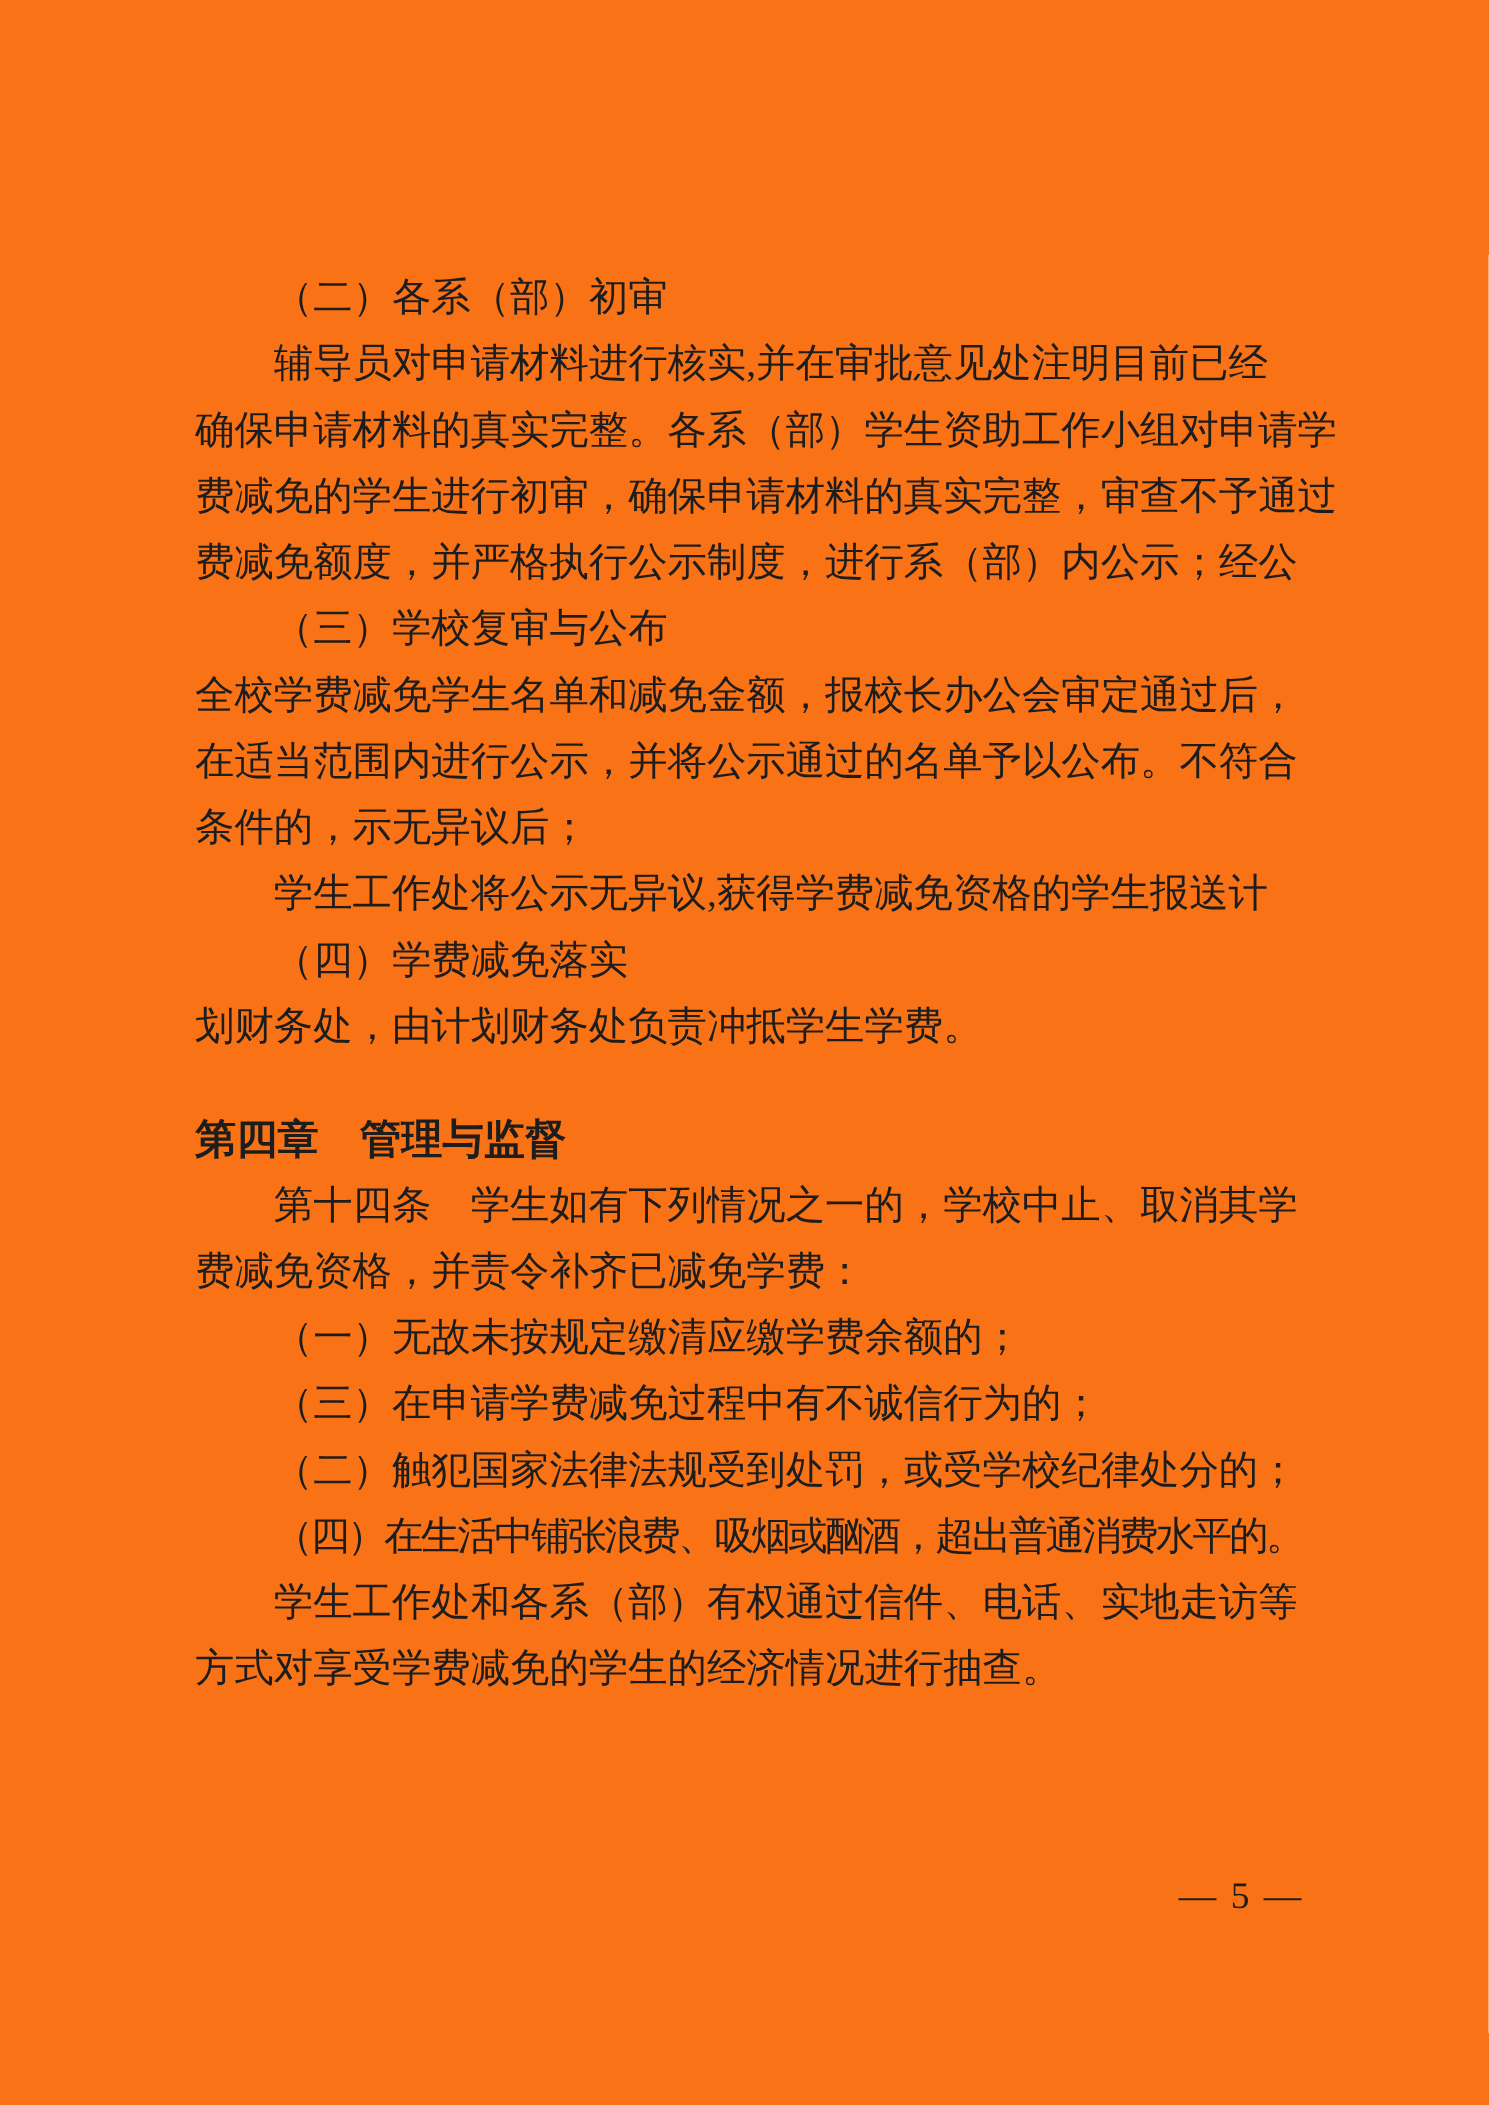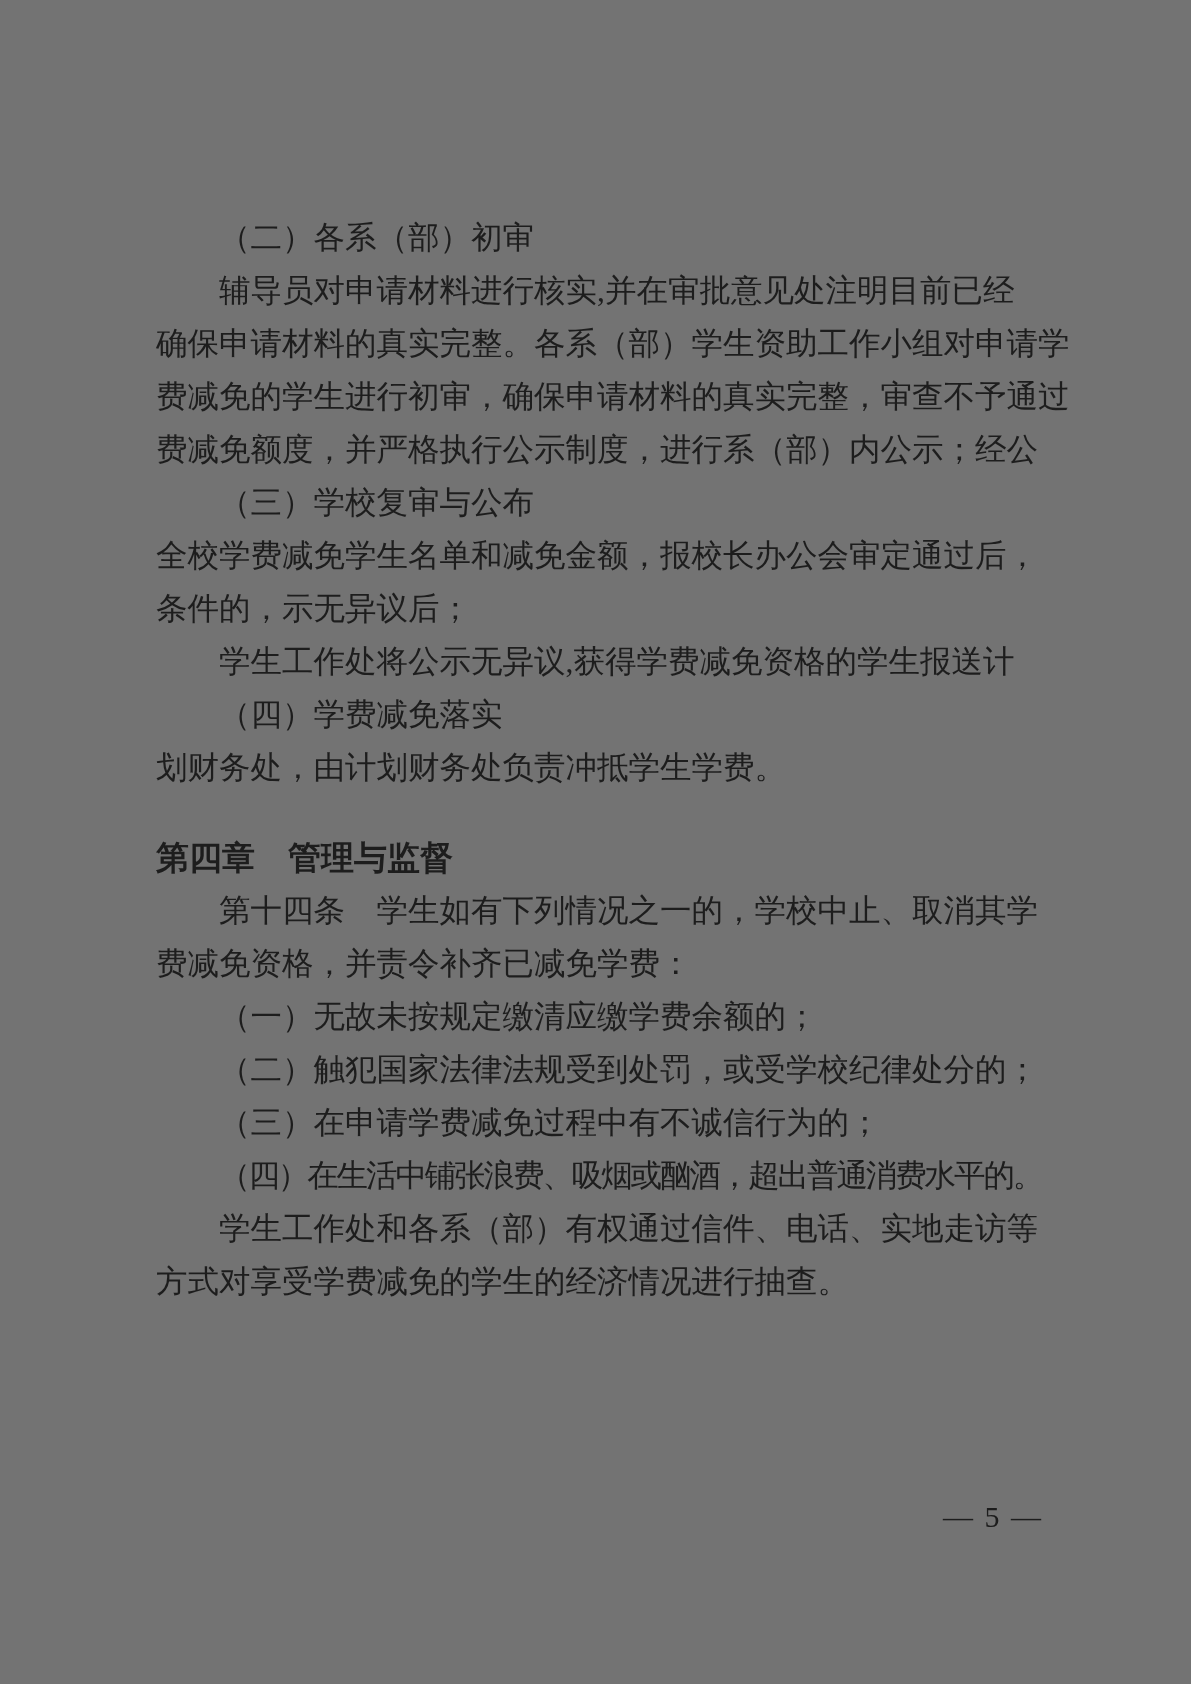--- a/index.html
+++ b/index.html
@@ -4,21 +4,21 @@
 <style>
   html, body {
     margin: 0;
     padding: 0;
     background: #ffffff;
   }
   .page {
     position: relative;
     width: 1191px;
     height: 1684px;
-    background: #737373;
+    background: #f97316;
     overflow: hidden;
     font-family: "Liberation Serif", "DejaVu Serif", serif;
     color: #1d1d1d;
   }
   .content {
     position: absolute;
     left: 156px;
     top: 211px;
     width: 882px;
     font-size: 31.5px;
@@ -58,34 +58,35 @@
   <div class="content">
 
     <div class="line ind">（二）各系（部）初审</div>
     <div class="line ind">辅导员对申请材料进行核实,并在审批意见处注明目前已经</div>
     <div class="line">确保申请材料的真实完整。各系（部）学生资助工作小组对申请学</div>
     <div class="line">费减免的学生进行初审，确保申请材料的真实完整，审查不予通过</div>
     <div class="line">费减免额度，并严格执行公示制度，进行系（部）内公示；经公</div>
 
     <div class="line ind">（三）学校复审与公布</div>
     <div class="line">全校学费减免学生名单和减免金额，报校长办公会审定通过后，</div>
+    <div class="line">在适当范围内进行公示，并将公示通过的名单予以公布。不符合</div>
     <div class="line">条件的，示无异议后；</div>
 
     <div class="line ind">学生工作处将公示无异议,获得学费减免资格的学生报送计</div>
     <div class="line ind">（四）学费减免落实</div>
     <div class="line">划财务处，由计划财务处负责冲抵学生学费。</div>
 
     <div class="chapter">第四章　管理与监督</div>
 
     <div class="line ind">第十四条　学生如有下列情况之一的，学校中止、取消其学</div>
     <div class="line">费减免资格，并责令补齐已减免学费：</div>
 
     <div class="line ind">（一）无故未按规定缴清应缴学费余额的；</div>
+    <div class="line ind">（三）在申请学费减免过程中有不诚信行为的；</div>
     <div class="line ind">（二）触犯国家法律法规受到处罚，或受学校纪律处分的；</div>
-    <div class="line ind">（三）在申请学费减免过程中有不诚信行为的；</div>
     <div class="line ind tight">（四）在生活中铺张浪费、吸烟或酗酒，超出普通消费水平的。</div>
 
     <div class="line ind">学生工作处和各系（部）有权通过信件、电话、实地走访等</div>
     <div class="line">方式对享受学费减免的学生的经济情况进行抽查。</div>
 
   </div>
 
   <div class="pagenum">— 5 —</div>
 </div>
 

